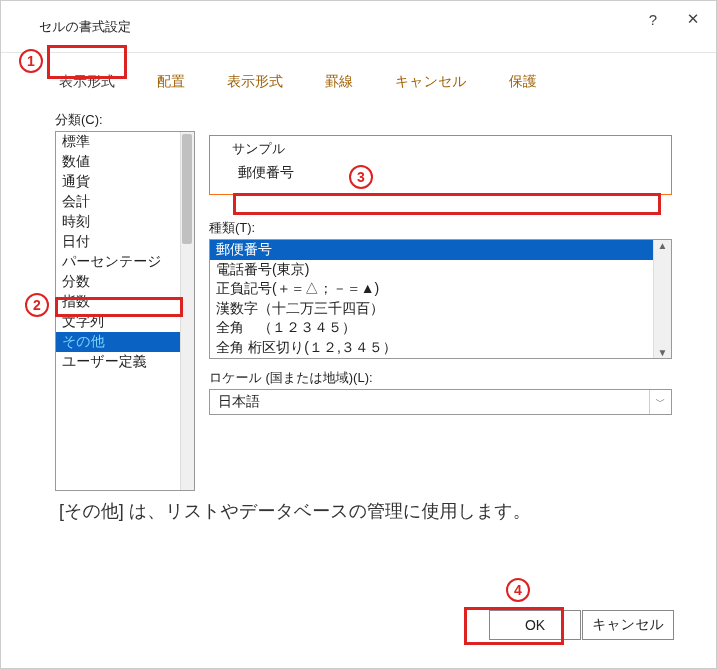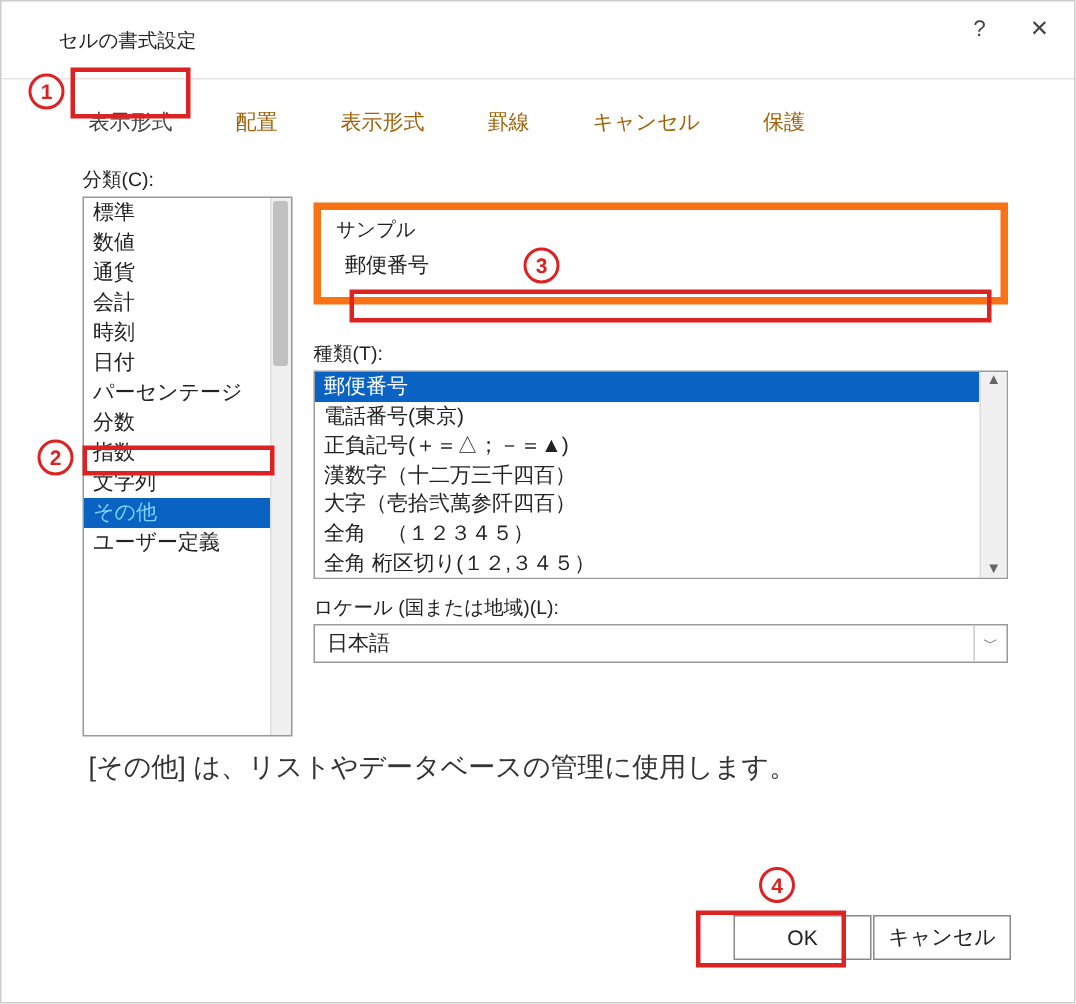--- a/index.html
+++ b/index.html
@@ -106,22 +106,22 @@
     margin-right: 14px;
   }
   .category-item.selected {
     background: #0a63c2;
     color: #7dd3fc;
   }
   .right-col {
     flex: 1;
   }
   .sample-box {
-    border: 5px solid #f97316;
-    padding: 8px 10px 12px 10px;
+    border: 1px solid #f97316;
+    padding: 8px 10px 12px 22px;
     position: relative;
     margin-top: 4px;
   }
   .sample-legend {
     position: relative;
     top: -4px;
     left: -2px;
     background: #fff;
     font-size: 13px;
     width: fit-content;
@@ -297,21 +297,20 @@
         </div>
 
         <div class="section-label type-label">種類(T):</div>
         <div class="type-list-wrap">
           <div class="type-list">
 
           <div class="type-item selected">郵便番号</div>
               <div class="type-item">電話番号(東京)</div>
               <div class="type-item">正負記号(＋＝△；－＝▲)</div>
               <div class="type-item">漢数字（十二万三千四百）</div>
-              <div class="type-item">大字（壱拾弐萬参阡四百）</div>
               <div class="type-item">全角　（１２３４５）</div>
               <div class="type-item">全角 桁区切り(１２,３４５）</div>
             </div>
           <div class="type-scroll">
             <span>▲</span>
             <span>▼</span>
           </div>
         </div>
 
         <div class="section-label locale-label">ロケール (国または地域)(L):</div>

